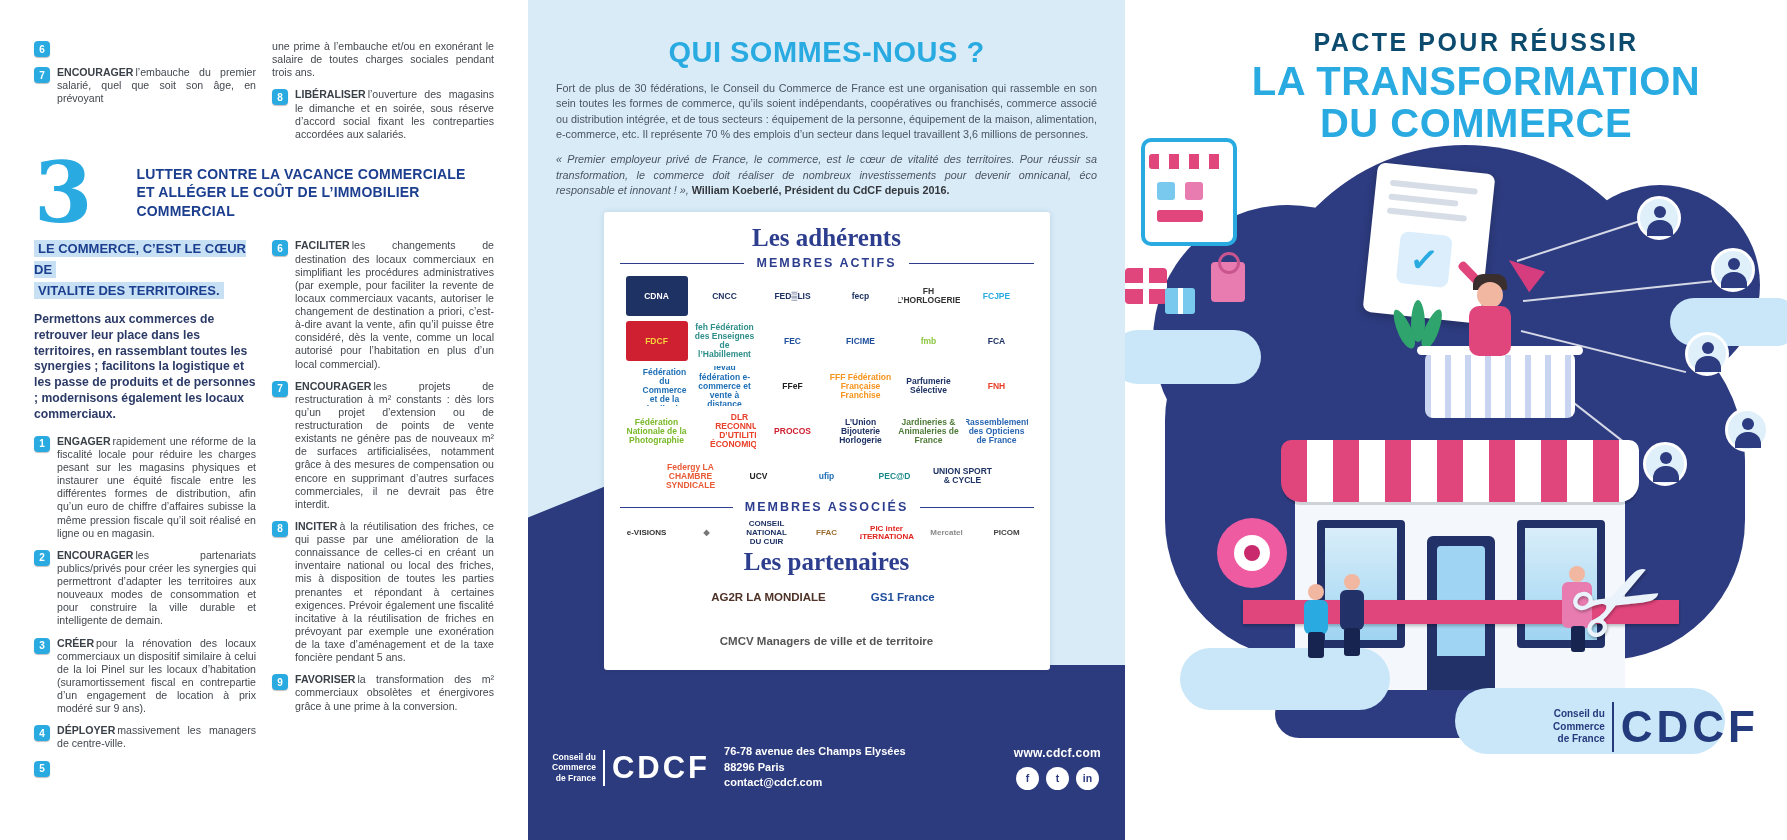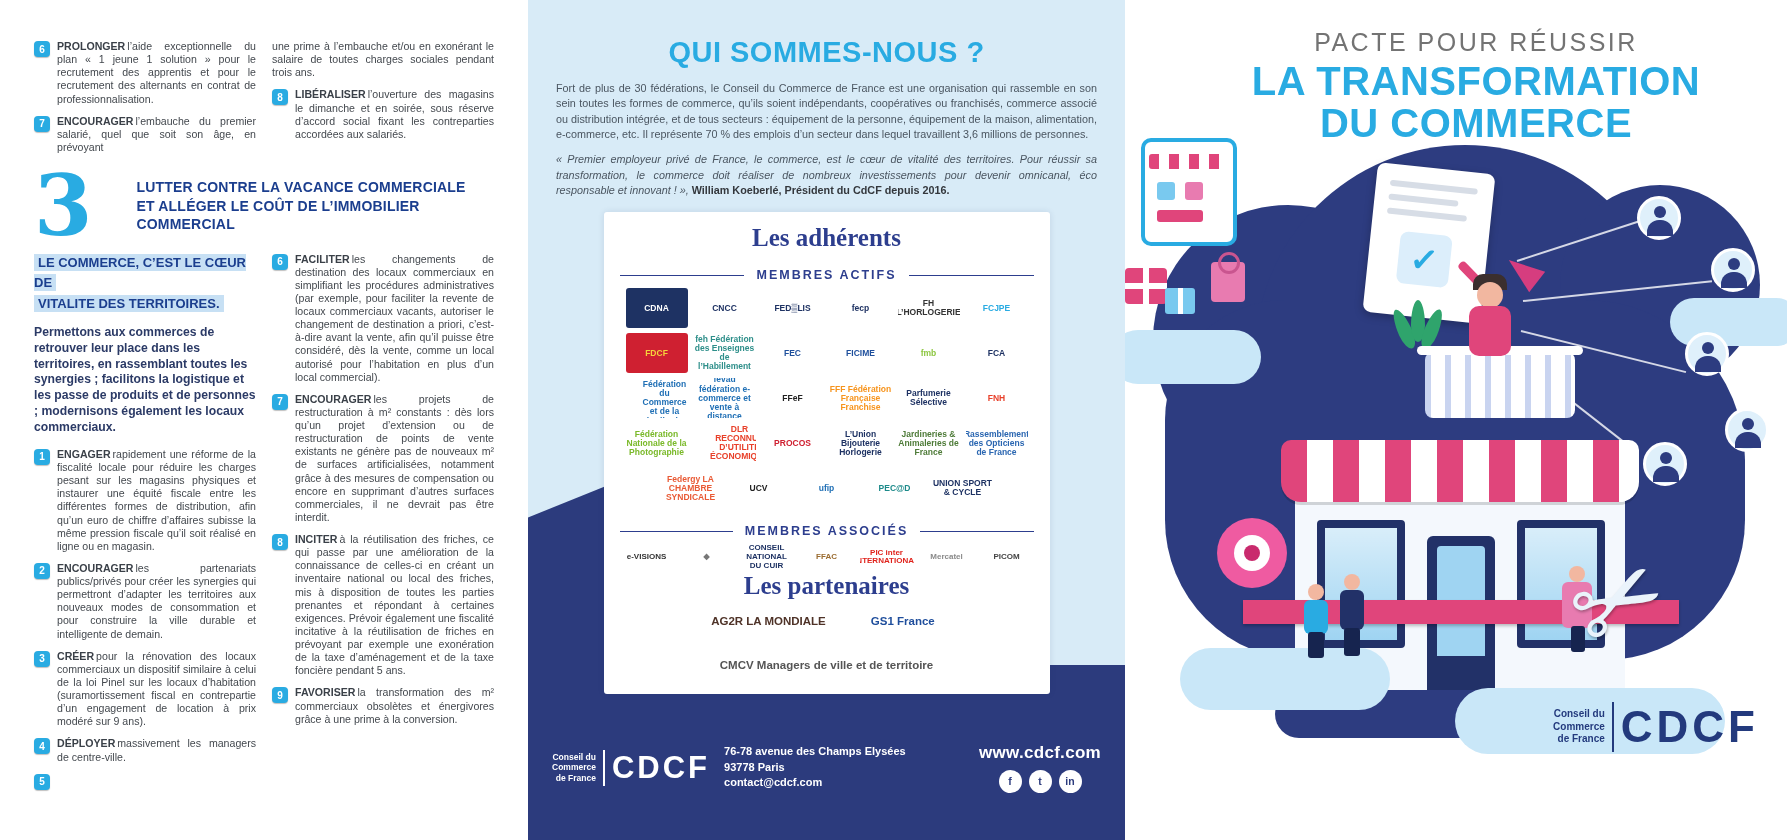--- a/index.html
+++ b/index.html
@@ -28,21 +28,21 @@
   
   .panel-mid { position:absolute; left:528px; top:0; width:597px; height:840px; background:#d8ebf7; overflow:hidden; }
   .mid-wedge { position:absolute; left:-70px; top:480px; width:380px; height:280px; background:#2c3b7d; transform:rotate(-22deg); z-index:1; }
   .mid-title { font-size:29px; font-weight:900; color:#29abe2; text-align:center; letter-spacing:.5px; margin-top:36px; position:relative; z-index:2; }
   .mid-intro { font-size:10.8px; line-height:1.42; color:#4a5560; text-align:justify; margin:12px 28px 0 28px; position:relative; z-index:2; }
   .mid-quote { font-size:10.8px; line-height:1.42; color:#4a5560; text-align:justify; margin:10px 28px 0 28px; position:relative; z-index:2; }
   .mid-quote .qi { font-style:italic; }
   .mid-quote b { color:#33373c; }
   .adh-box { position:relative; z-index:3; width:446px; margin:14px auto 0 auto; background:#fff; border-radius:3px; padding:10px 16px 12px 16px; box-shadow:0 0 6px rgba(30,50,100,.12); }
   .serif-title { font-family:"Liberation Serif", serif; font-size:25px; font-weight:800; color:#2d3e8e; text-align:center; margin:2px 0 4px 0; }
-  .rule-label { display:flex; align-items:center; gap:12px; margin:16px 0 6px 0; }
+  .rule-label { display:flex; align-items:center; gap:12px; margin:4px 0 6px 0; }
   .rule-label i { flex:1; border-top:1.5px solid #2d3e8e; }
   .rule-label span { color:#2d3e8e; font-size:12.5px; font-weight:600; letter-spacing:2px; white-space:nowrap; }
   .logo-grid { display:flex; flex-wrap:wrap; justify-content:center; align-content:center; gap:5px 6px; }
   .logo-cell { width:62px; height:40px; display:flex; align-items:center; justify-content:center; text-align:center; overflow:hidden; border-radius:3px; }
   .logo-cell .logo-text { font-size:8.5px; font-weight:bold; line-height:1.08; }
   .logo-grid.assoc .logo-cell { width:54px; height:26px; }
   .logo-grid.assoc .logo-text { font-size:8px; }
   .logo-grid.partners { gap:10px 26px; margin-top:2px; }
   .logo-grid.partners .logo-cell { width:auto; min-width:90px; height:34px; padding:0 6px; }
   .logo-grid.partners .logo-text { font-size:11.5px; }
@@ -50,29 +50,29 @@
                 display:flex; align-items:center; padding:30px 24px 0 24px; }
   .cdcf-logo { display:flex; align-items:center; }
   .cdcf-small { font-size:8.5px; line-height:1.25; font-weight:600; text-align:right; }
   .cdcf-bar { width:2px; align-self:stretch; margin:0 7px; }
   .cdcf-main { font-weight:bold; letter-spacing:3px; }
   .cdcf-logo.light .cdcf-small { color:#fff; }
   .cdcf-logo.light .cdcf-bar { background:#fff; }
   .cdcf-logo.light .cdcf-main { color:#fff; font-size:31px; }
   .addr { margin-left:14px; color:#fff; font-size:11px; font-weight:700; line-height:1.45; }
   .web { margin-left:auto; text-align:right; }
-  .site { color:#fff; font-size:17px; font-weight:800; letter-spacing:.3px; }
+  .site { color:#fff; font-size:12px; font-weight:800; letter-spacing:.3px; }
   .socials { display:flex; gap:7px; justify-content:center; margin-top:7px; }
   .soc { width:23px; height:23px; border-radius:50%; background:#fff; color:#2c3b7d; font-size:10.5px; font-weight:bold;
          display:flex; align-items:center; justify-content:center; }
 
   
   .panel-right { position:absolute; left:1125px; top:0; width:662px; height:840px; background:#fff; overflow:hidden; }
   .rp-title { position:absolute; left:60px; right:20px; top:28px; text-align:center; z-index:5; }
-  .rp-l1 { font-size:25px; font-weight:400; color:#737373; letter-spacing:2.5px; margin-bottom:4px; }
+  .rp-l1 { font-size:25px; font-weight:700; color:#0c4a6e; letter-spacing:2.5px; margin-bottom:4px; }
   .rp-l2, .rp-l3 { font-size:40px; font-weight:900; color:#29abe2; line-height:1.04; letter-spacing:.5px; }
   .illus { position:absolute; inset:0; }
   .illus div { position:absolute; }
   .blob { background:#2d3c80; }
   .b1 { left:28px; top:205px; width:270px; height:270px; border-radius:50%; }
   .b2 { left:130px; top:145px; width:420px; height:420px; border-radius:50%; }
   .b3 { left:40px; top:300px; width:580px; height:360px; border-radius:120px 160px 140px 140px; }
   .b4 { left:435px; top:185px; width:200px; height:200px; border-radius:50%; }
   .cloud { background:#c9e7f8; border-radius:40px; }
   .cl1 { left:-14px; top:330px; width:150px; height:54px; }
@@ -155,21 +155,20 @@
 <body>
 
 <div id="page">
 
   <div class="panel-left">
     <div class="cols">
       <div class="col">
 
       <div class="pitem">
           <span class="badge">6</span>
-          <span class="pbody"><b class="kw">PROLONGER</b><span>l’aide exceptionnelle du plan « 1 jeune 1 solution » pour le recrutement des apprentis et pour le recrutement des alternants en contrat de professionnalisation.</span></span>
         </div>
           <div class="pitem">
           <span class="badge">7</span>
           <span class="pbody"><b class="kw">ENCOURAGER</b><span>l’embauche du premier salarié, quel que soit son âge, en prévoyant</span></span>
         </div>
         </div>
       <div class="col">
         <p class="cont-text">une prime à l’embauche et/ou en exonérant le salaire de toutes charges sociales pendant trois ans.</p>
         <div>
 
@@ -395,21 +394,21 @@
         <div class="cdcf-small">
           <div>Conseil du</div>
           <div>Commerce</div>
           <div>de France</div>
         </div>
         <div class="cdcf-bar"></div>
         <div class="cdcf-main">CDCF</div>
       </div>
       <div class="addr">
         <div>76-78 avenue des Champs Elysées</div>
-        <div>93778 Paris</div>
+        <div>88296 Paris</div>
         <div>contact@cdcf.com</div>
       </div>
       <div class="web">
         <div class="site">www.cdcf.com</div>
         <div class="socials">
 
         <span class="soc">f</span>
             <span class="soc">t</span>
             <span class="soc">in</span>
           </div>

